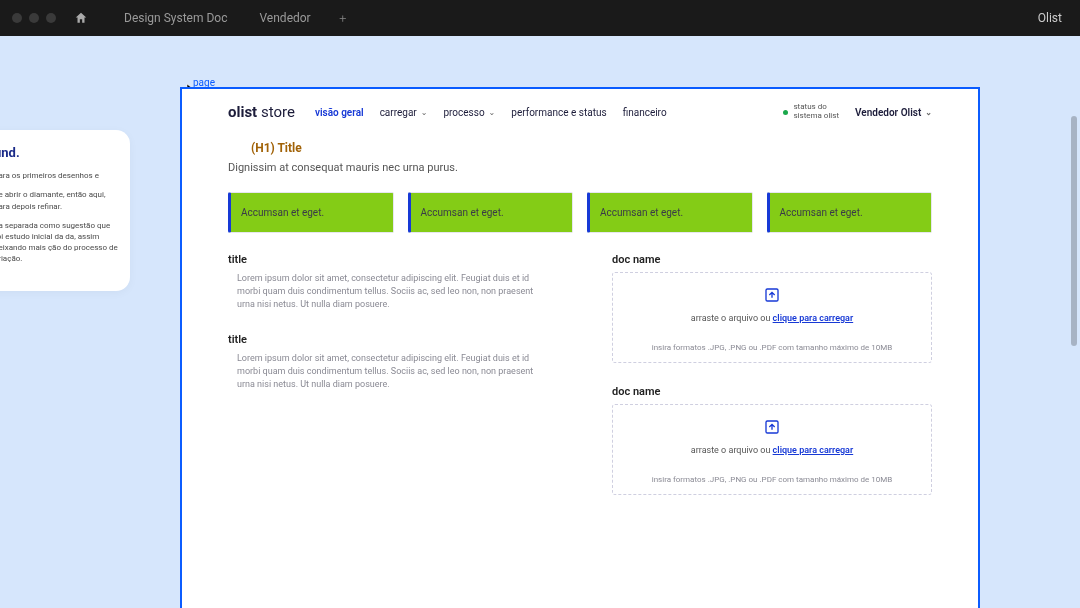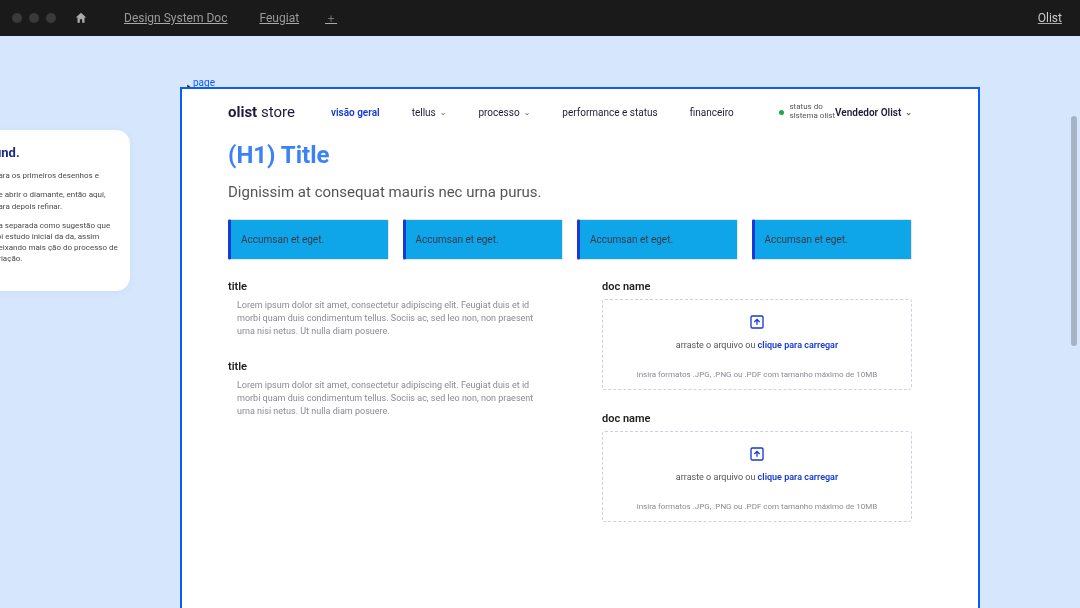--- a/index.html
+++ b/index.html
@@ -13,21 +13,20 @@
   }
   
   .appbar {
     height: 36px;
     background: #1a1a1a;
     display: flex;
     align-items: center;
     padding: 0 12px;
     color: #aaa;
     font-size: 12px;
-    text-decoration: underline;
   }
   .traffic {
     display: flex;
     gap: 7px;
     margin-right: 18px;
   }
   .traffic span {
     width: 10px; height: 10px; border-radius: 50%;
     background: #3a3a3a;
   }
@@ -88,64 +87,64 @@
   .page-frame {
     position: absolute;
     left: 180px;
     top: 51px;
     width: 800px;
     height: 540px;
     background: #fff;
     border: 2px solid #0b5cff;
     overflow: hidden;
   }
-  .page-inner { padding: 0 66px 20px 46px; }
+  .page-inner { padding: 0 46px 20px 46px; }
 
   .topnav {
     display: flex;
     align-items: center;
     padding: 14px 0 10px 0;
     font-size: 10px;
     color: #1c1c3a;
   }
   .logo {
     font-size: 15px;
     font-weight: 700;
     color: #1c1c3a;
   }
   .logo .thin { font-weight: 400; color: #1c1c3a; }
   .navlinks { display: flex; gap: 16px; margin-left: 20px; align-items: center; }
-  .navlink { cursor: pointer; display: flex; align-items: center; gap: 4px; margin-left: 16px; }
+  .navlink { cursor: pointer; display: flex; align-items: center; gap: 4px; }
   .navlink.active { color: #1739d6; font-weight: 600; }
   .nav-chev { font-size: 8px; color: #666; }
-  .nav-right { margin-left: auto; display: flex; align-items: center; }
+  .nav-right { margin-left: auto; display: flex; align-items: center; gap: 16px; }
   .status { display: flex; align-items: center; gap: 5px; font-size: 8px; color: #555; }
   .status-dot { width: 5px; height: 5px; border-radius: 50%; background: #1aa84b; }
   .status-text { display: flex; flex-direction: column; line-height: 1.1; }
   .seller { font-size: 10px; font-weight: 600; color: #1c1c3a; display: flex; align-items: center; gap: 4px; cursor: pointer; }
 
-  .h1 { font-size: 24px; font-weight: 700; color: #3b82f6; margin-top: 10px; }
-  .subtitle { font-size: 15px; color: #555; margin-top: 14px; }
+  .h1 { font-size: 12px; font-weight: 700; color: #a16207; margin-top: 10px; margin-left: 23px; }
+  .subtitle { font-size: 11px; color: #555; margin-top: 6px; }
 
   .cards-row {
     display: flex;
     gap: 14px;
     margin-top: 18px;
   }
   .card {
     flex: 1;
     border-left: 3px solid #1739d6;
     border-top: 1px solid #e6e6ef;
     border-right: 1px solid #e6e6ef;
     border-bottom: 1px solid #e6e6ef;
     border-radius: 2px;
     padding: 14px 10px;
     font-size: 10px;
     color: #3a3a48;
-    background: #0ea5e9;
+    background: #84cc16;
   }
 
   .two-col {
     display: flex;
     gap: 64px;
     margin-top: 20px;
   }
   .col { flex: 1; }
   .col h4 { font-size: 11px; font-weight: 600; color: #222; margin-bottom: 6px; }
   .col p { font-size: 9px; color: #8a8a94; line-height: 1.45; margin-left: 9px; }
@@ -153,21 +152,21 @@
   .upload {
     border: 1px dashed #cfcfe0;
     border-radius: 3px;
     margin-top: 4px;
     padding: 14px 8px 10px 8px;
     text-align: center;
     cursor: pointer;
   }
   .upload-ic { color: #1739d6; display: inline-block; }
   .upload-line1 { font-size: 9px; color: #555; margin-top: 6px; }
-  .upload-line1 .link { color: #1739d6; font-weight: 600; }
+  .upload-line1 .link { color: #1739d6; font-weight: 600; text-decoration: underline; }
   .upload-line2 { font-size: 8px; color: #8a8a94; margin-top: 20px; }
 
   .block + .block { margin-top: 22px; }
 
   .scrollbar {
     position: absolute;
     right: 3px;
     top: 80px;
     width: 6px;
     height: 300px;
@@ -189,21 +188,21 @@
     <span></span>
     <span></span>
   </div>
   <div class="home-ic">
     <svg width="14" height="14" viewBox="0 0 24 24" fill="#aaa">
         <path d="M12 3l9 8h-3v9h-4v-6H10v6H6v-9H3z"></path>
       </svg>
   </div>
   <div class="tabs">
     <div class="tab">Design System Doc</div>
-    <div class="tab">Feugiat</div>
+    <div class="tab">Vendedor</div>
     <div class="add-tab">＋</div>
   </div>
   <div class="brand-right">Olist</div>
 </div>
 
 <div class="canvas">
 
   <div class="side-card">
     <h3>und.</h3>
     <p>para os primeiros desenhos e</p>
@@ -222,21 +221,21 @@
     <div class="page-inner">
 
       <div class="topnav">
         <div class="logo">
           <span>olist</span>
           <span class="thin">store</span>
         </div>
         <div class="navlinks">
           <div class="navlink active">visão geral</div>
           <div class="navlink">
-            <span>tellus</span>
+            <span>carregar</span>
             <span class="nav-chev">⌄</span>
           </div>
           <div class="navlink">
             <span>processo</span>
             <span class="nav-chev">⌄</span>
           </div>
           <div class="navlink">performance e status</div>
           <div class="navlink">financeiro</div>
         </div>
         <div class="nav-right">

